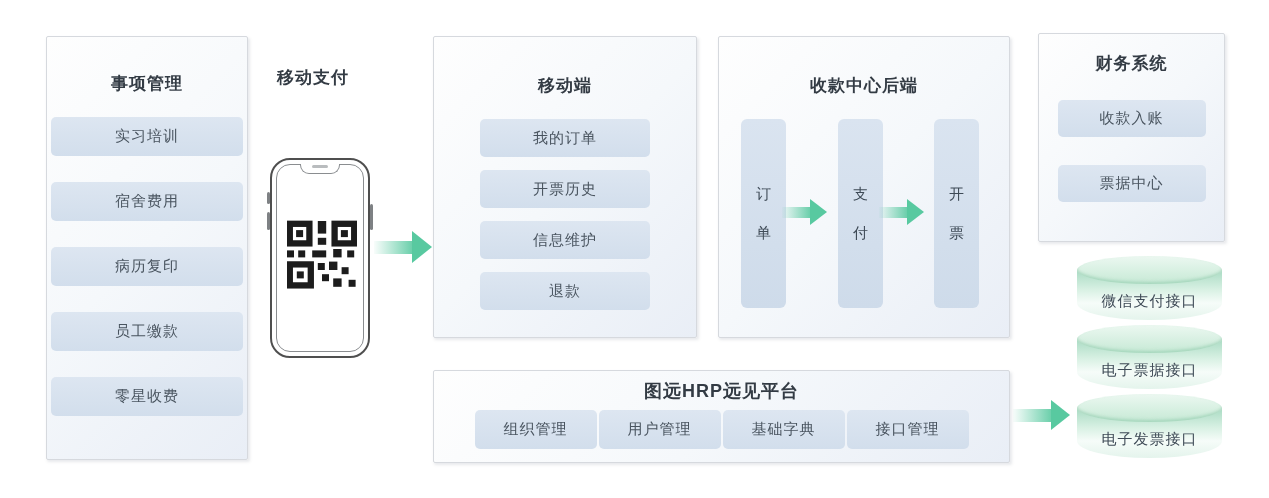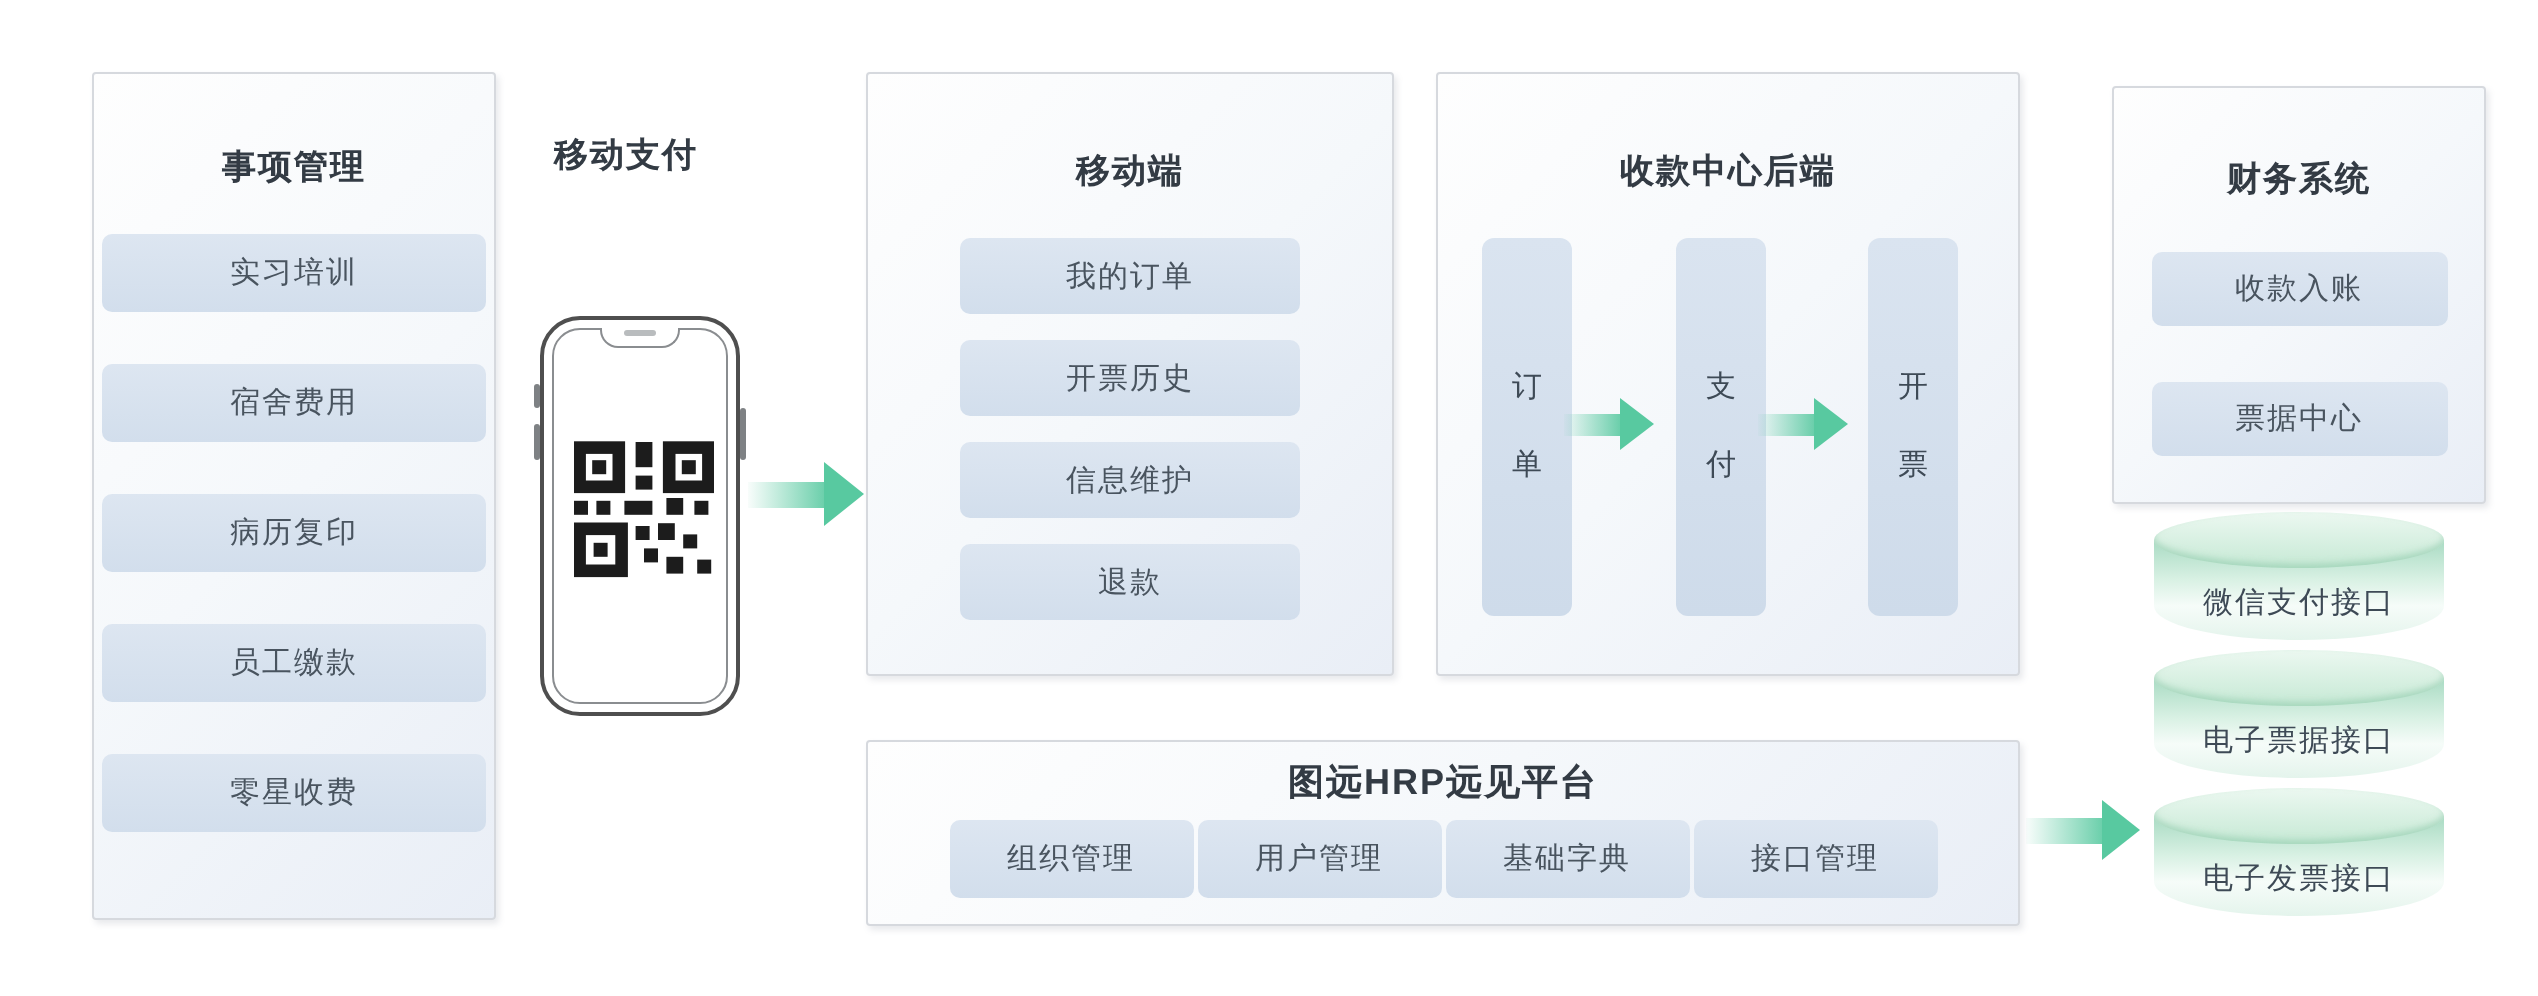--- a/index.html
+++ b/index.html
@@ -29,21 +29,21 @@
   #panel-items { left:46px; top:36px; width:202px; height:424px; padding-top:36px; }
   #panel-items .panel-title { margin-bottom:22px; }
   #panel-items .box { width:192px; height:39px; margin-bottom:26px; }
 
   #panel-mobile { left:433px; top:36px; width:264px; height:302px; padding-top:38px; }
   #panel-mobile .panel-title { margin-bottom:22px; }
   #panel-mobile .box { width:170px; height:38px; margin-bottom:13px; }
 
   #panel-backend { left:718px; top:36px; width:292px; height:302px; padding-top:38px; }
 
-  #panel-finance { left:1038px; top:43px; width:187px; height:209px; padding-top:35px;margin-left:18px; }
+  #panel-finance { left:1038px; top:33px; width:187px; height:209px; padding-top:19px; }
   #panel-finance .panel-title { margin-bottom:25px; }
   #panel-finance .box { width:148px; height:37px; margin-bottom:28px; }
 
   #panel-hrp { left:433px; top:370px; width:577px; height:93px; padding-top:9px; }
   #panel-hrp .panel-title { font-size:18px; margin-bottom:8px; }
   #panel-hrp .hrp-row { display:flex; gap:2px; }
   #panel-hrp .box { width:122px; height:39px; }
 
   
   .pillar {

